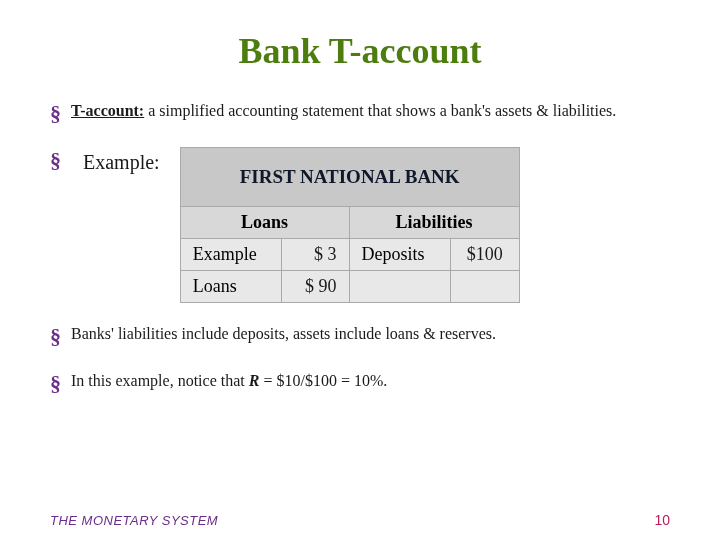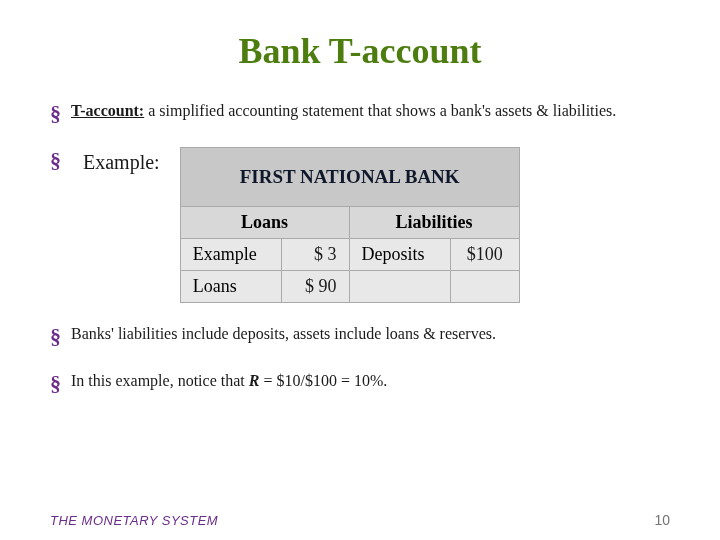--- a/index.html
+++ b/index.html
@@ -138,21 +138,21 @@
     .footer-left {
       font-size: 13px;
       color: #6b2d8b;
       font-style: italic;
       letter-spacing: 0.5px;
       font-family: Arial, sans-serif;
     }
 
     .footer-right {
       font-size: 14px;
-      color: #737373;
+      color: #be185d;
       font-family: Arial, sans-serif;
       text-align: center;
     }
 
     .assets-col {
       width: 90px;
     }
     .val-col {
       width: 60px;
     }

